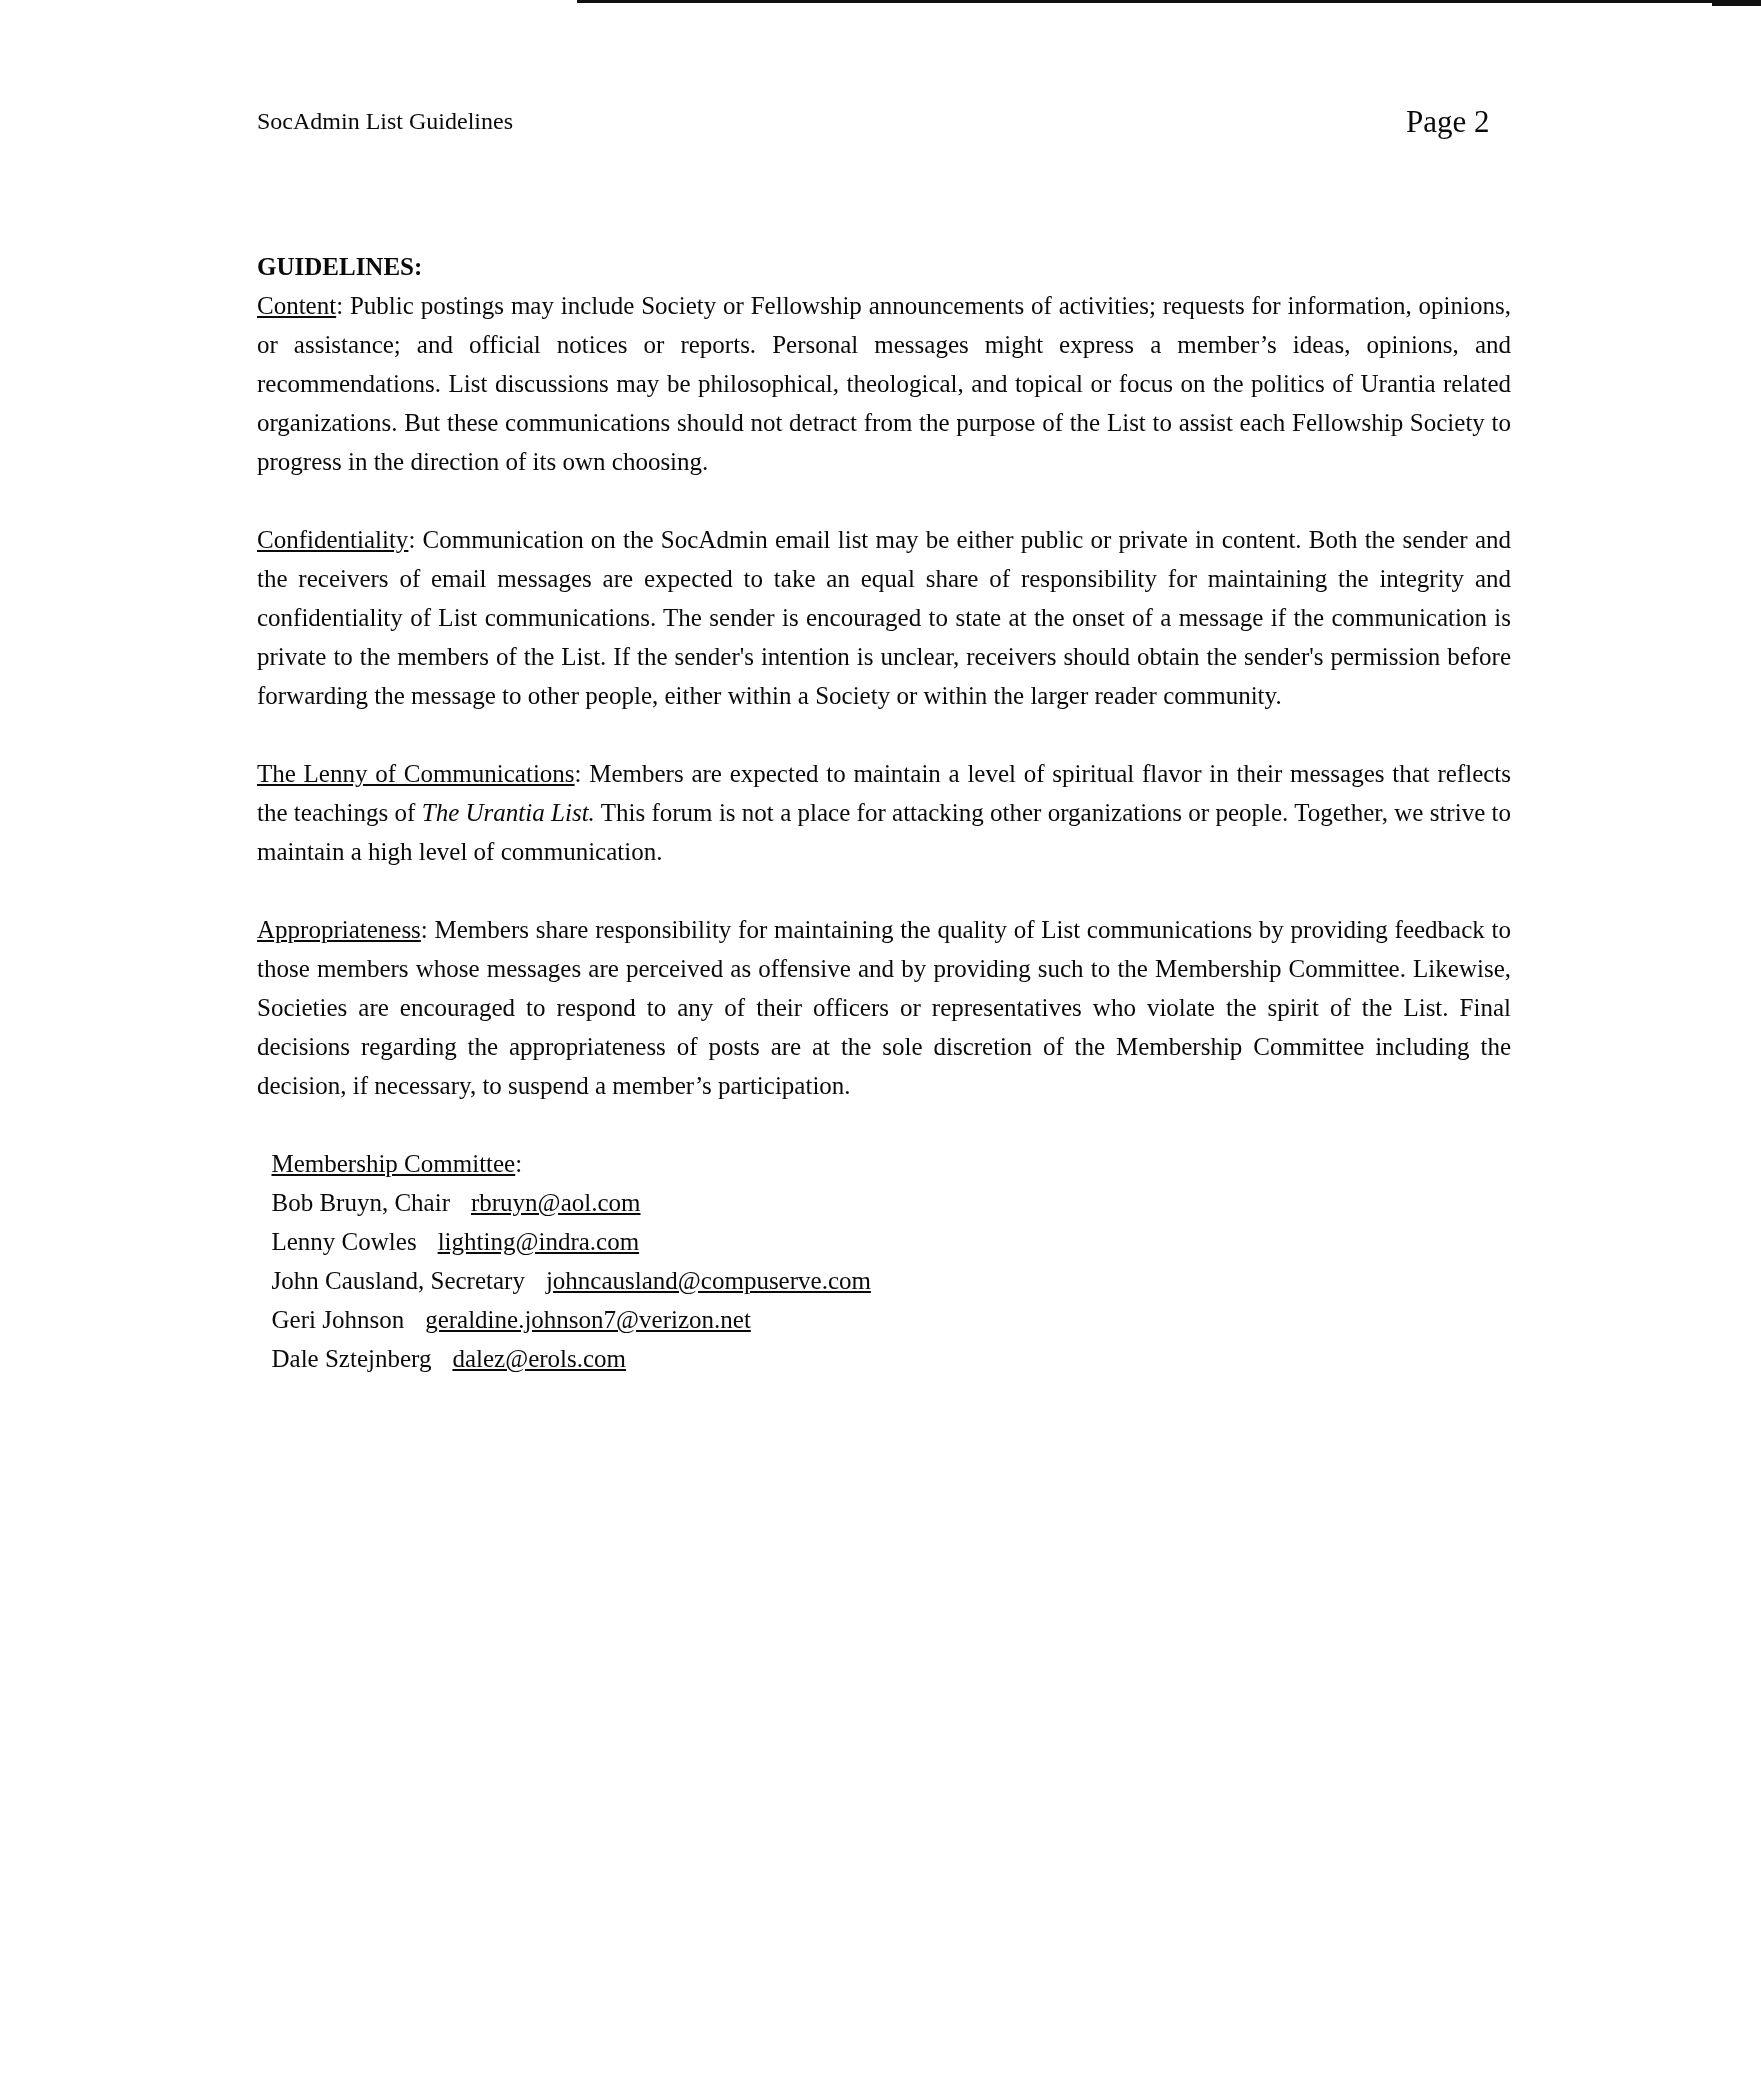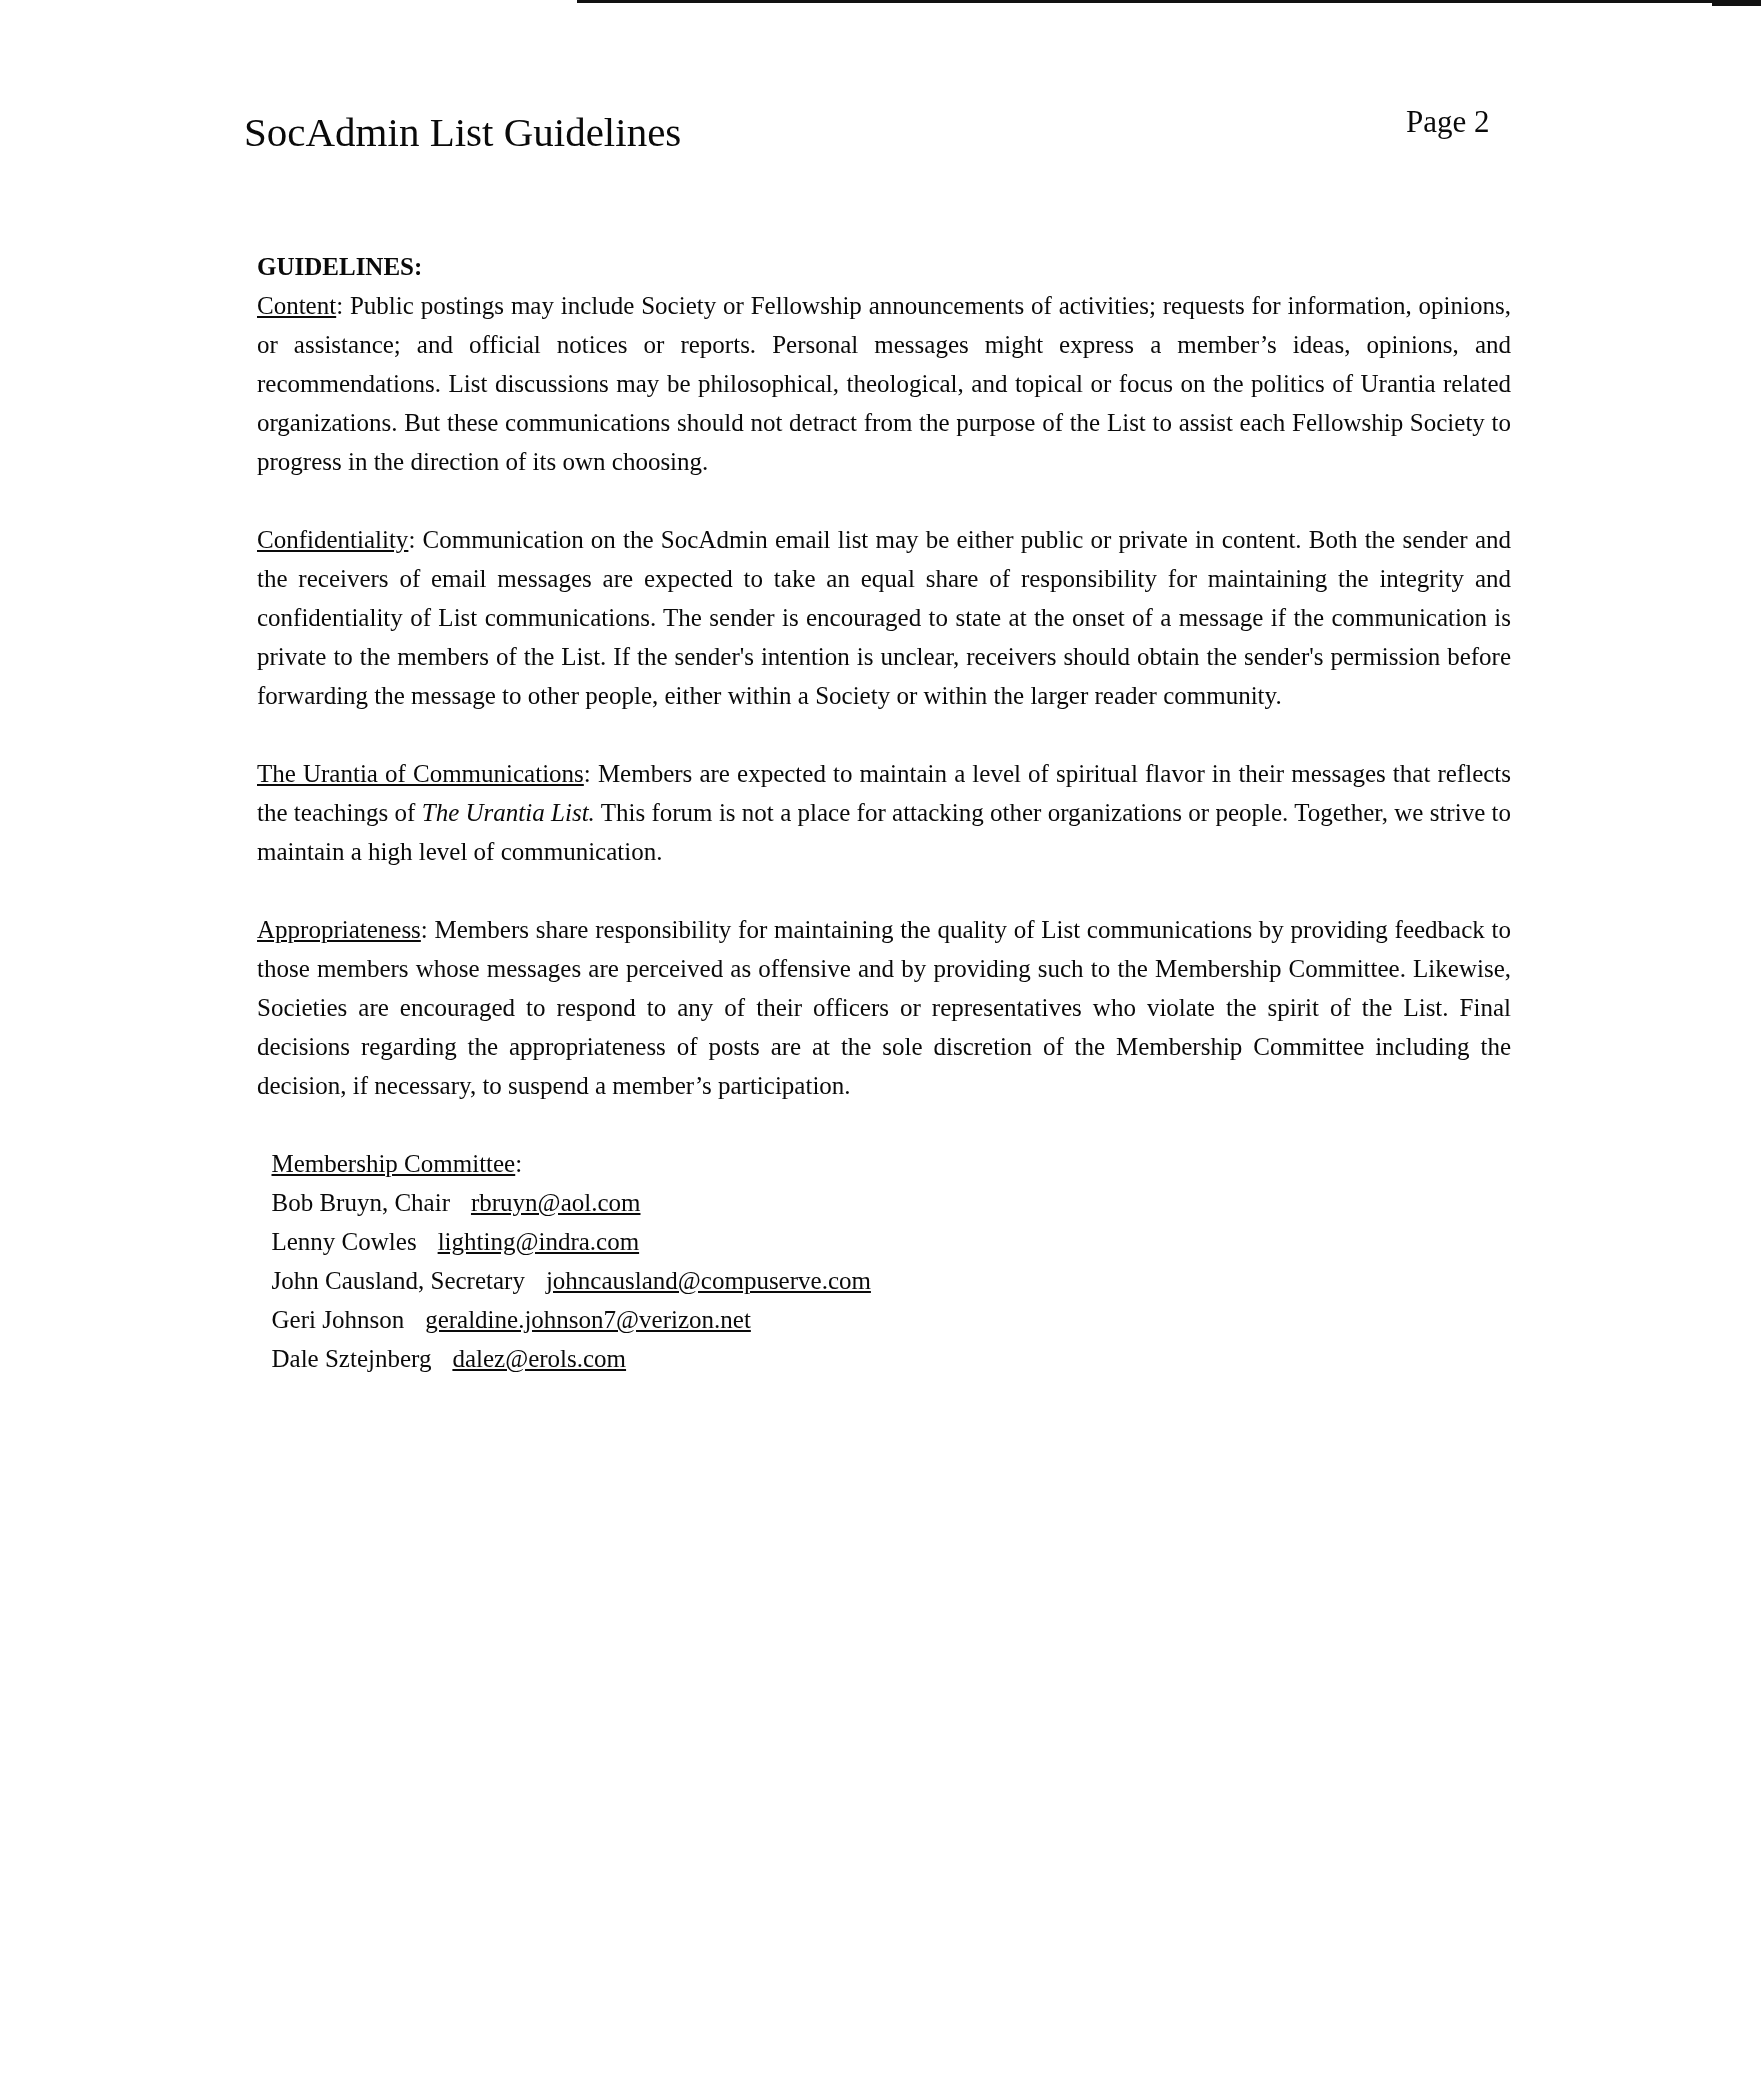--- a/index.html
+++ b/index.html
@@ -1,20 +1,20 @@
 <!DOCTYPE html>
 <html style="font-size:6.6px"><head>
 <meta charset="utf-8">
 <style>
   html, body { margin: 0; padding: 0; background: #ffffff; }
   body { width: 1762px; height: 2280px; position: relative; overflow: hidden;
          font-family: "Liberation Serif", "DejaVu Serif", serif; color: #0a0a0a; }
   .top-rule { position: absolute; left: 577px; top: 0; width: 1184px; height: 2.5px; background: #111; }
   .top-right-mark { position: absolute; right: 0; top: 0; width: 50px; height: 5.8px; background: #111; }
-  .header-left { position: absolute; left: 244px; top: 108px; font-size: 41px; }
+  .header-left { position: absolute; left: 257px; top: 108px; font-size: 24px; }
   .header-right { position: absolute; left: 1406px; top: 104px; font-size: 31px; }
   .content { position: absolute; left: 257px; top: 247px; width: 1254px; font-size: 25px; line-height: 39px; }
   .heading { font-weight: bold; margin: 0; }
   .para { text-align: justify; margin: 0 0 39px 0; }
   .para-label { text-decoration: underline; }
   .italic { font-style: italic; }
   .committee { margin-left: 14.5px; }
   .committee-title { text-decoration: underline; margin-top: 38px; }
   .member-row { white-space: pre; }
   .member-email { text-decoration: underline; margin-left: 21px; }
@@ -33,21 +33,21 @@
 
   <p class="para">
     <span class="para-label">Content</span><span>: Public postings may include Society or Fellowship announcements of activities; requests for information, opinions, or assistance; and official notices or reports. Personal messages might express a member’s ideas, opinions, and recommendations. List discussions may be philosophical, theological, and topical or focus on the politics of Urantia related organizations. But these communications should not detract from the purpose of the List to assist each Fellowship Society to progress in the direction of its own choosing.</span>
   </p>
 
   <p class="para">
     <span class="para-label">Confidentiality</span><span>: Communication on the SocAdmin email list may be either public or private in content. Both the sender and the receivers of email messages are expected to take an equal share of responsibility for maintaining the integrity and confidentiality of List communications. The sender is encouraged to state at the onset of a message if the communication is private to the members of the List. If the sender's intention is unclear, receivers should obtain the sender's permission before forwarding the message to other people, either within a Society or within the larger reader community.</span>
   </p>
 
   <p class="para">
-    <span class="para-label">The Urantia of Communications</span><span>: Members are expected to maintain a level of spiritual flavor in their messages that reflects the teachings of </span><span class="italic">The Urantia List.</span><span> This forum is not a place for attacking other organizations or people. Together, we strive to maintain a high level of communication.</span>
+    <span class="para-label">The Lenny of Communications</span><span>: Members are expected to maintain a level of spiritual flavor in their messages that reflects the teachings of </span><span class="italic">The Urantia List.</span><span> This forum is not a place for attacking other organizations or people. Together, we strive to maintain a high level of communication.</span>
   </p>
 
   <p class="para">
     <span class="para-label">Appropriateness</span><span>: Members share responsibility for maintaining the quality of List communications by providing feedback to those members whose messages are perceived as offensive and by providing such to the Membership Committee. Likewise, Societies are encouraged to respond to any of their officers or representatives who violate the spirit of the List. Final decisions regarding the appropriateness of posts are at the sole discretion of the Membership Committee including the decision, if necessary, to suspend a member’s participation.</span>
   </p>
 
   <div class="committee">
     <div><span class="committee-title">Membership Committee</span><span>:</span></div>
     <div class="member-row"><span>Bob Bruyn, Chair</span><span class="member-email">rbruyn@aol.com</span></div>
     <div class="member-row"><span>Lenny Cowles</span><span class="member-email">lighting@indra.com</span></div>

